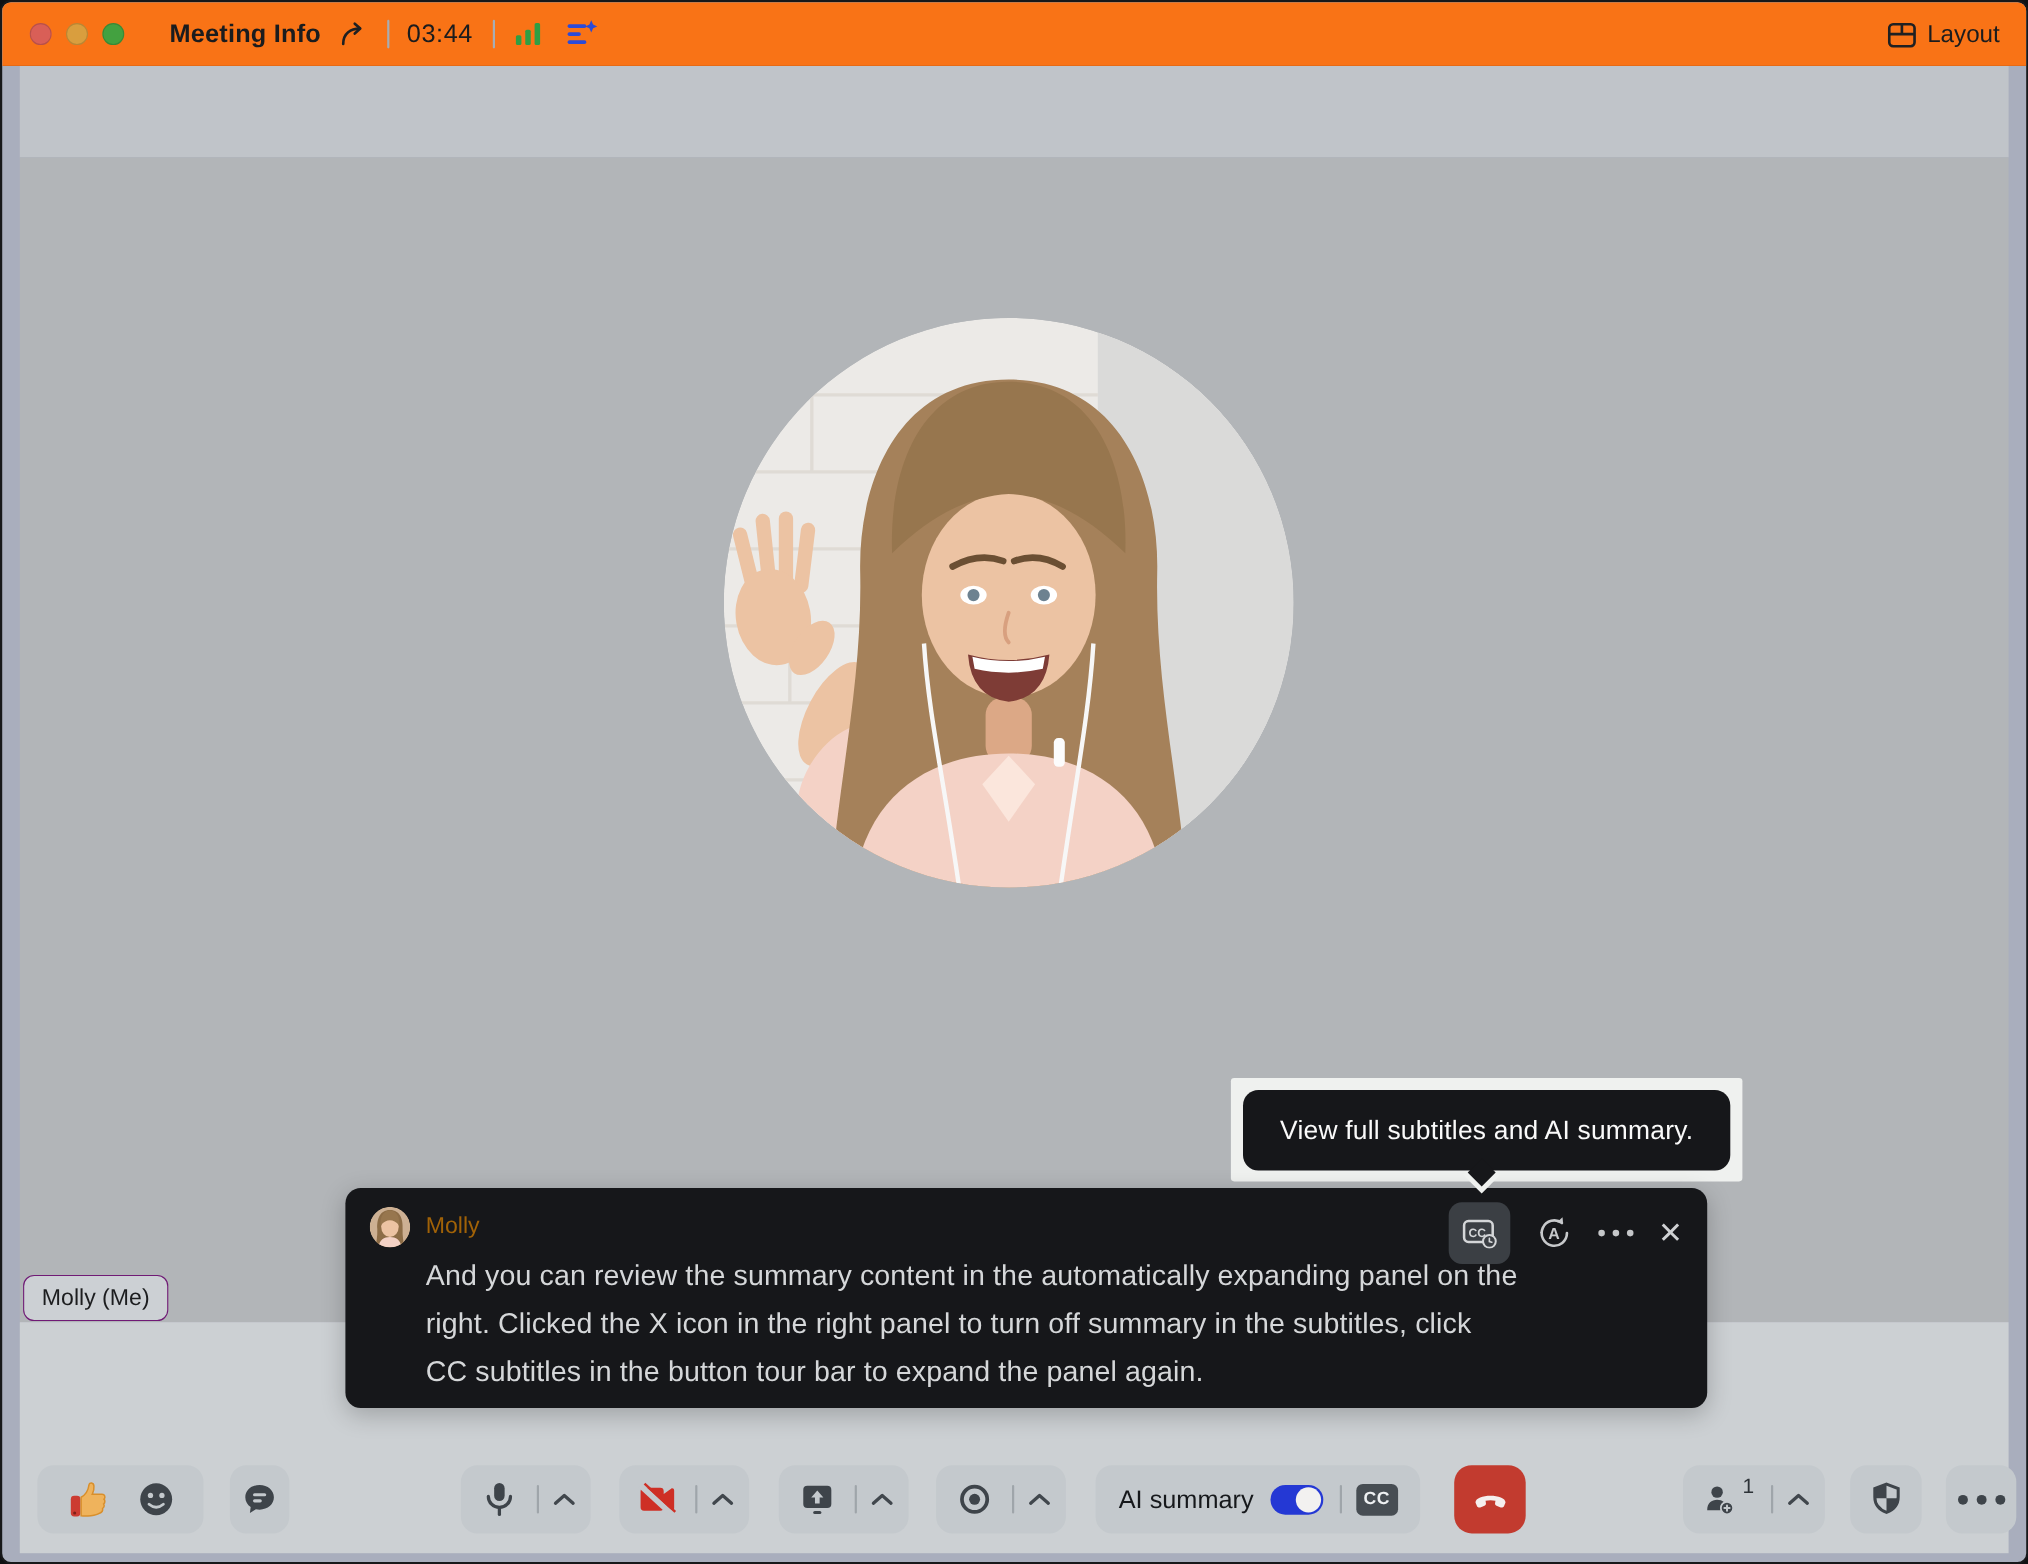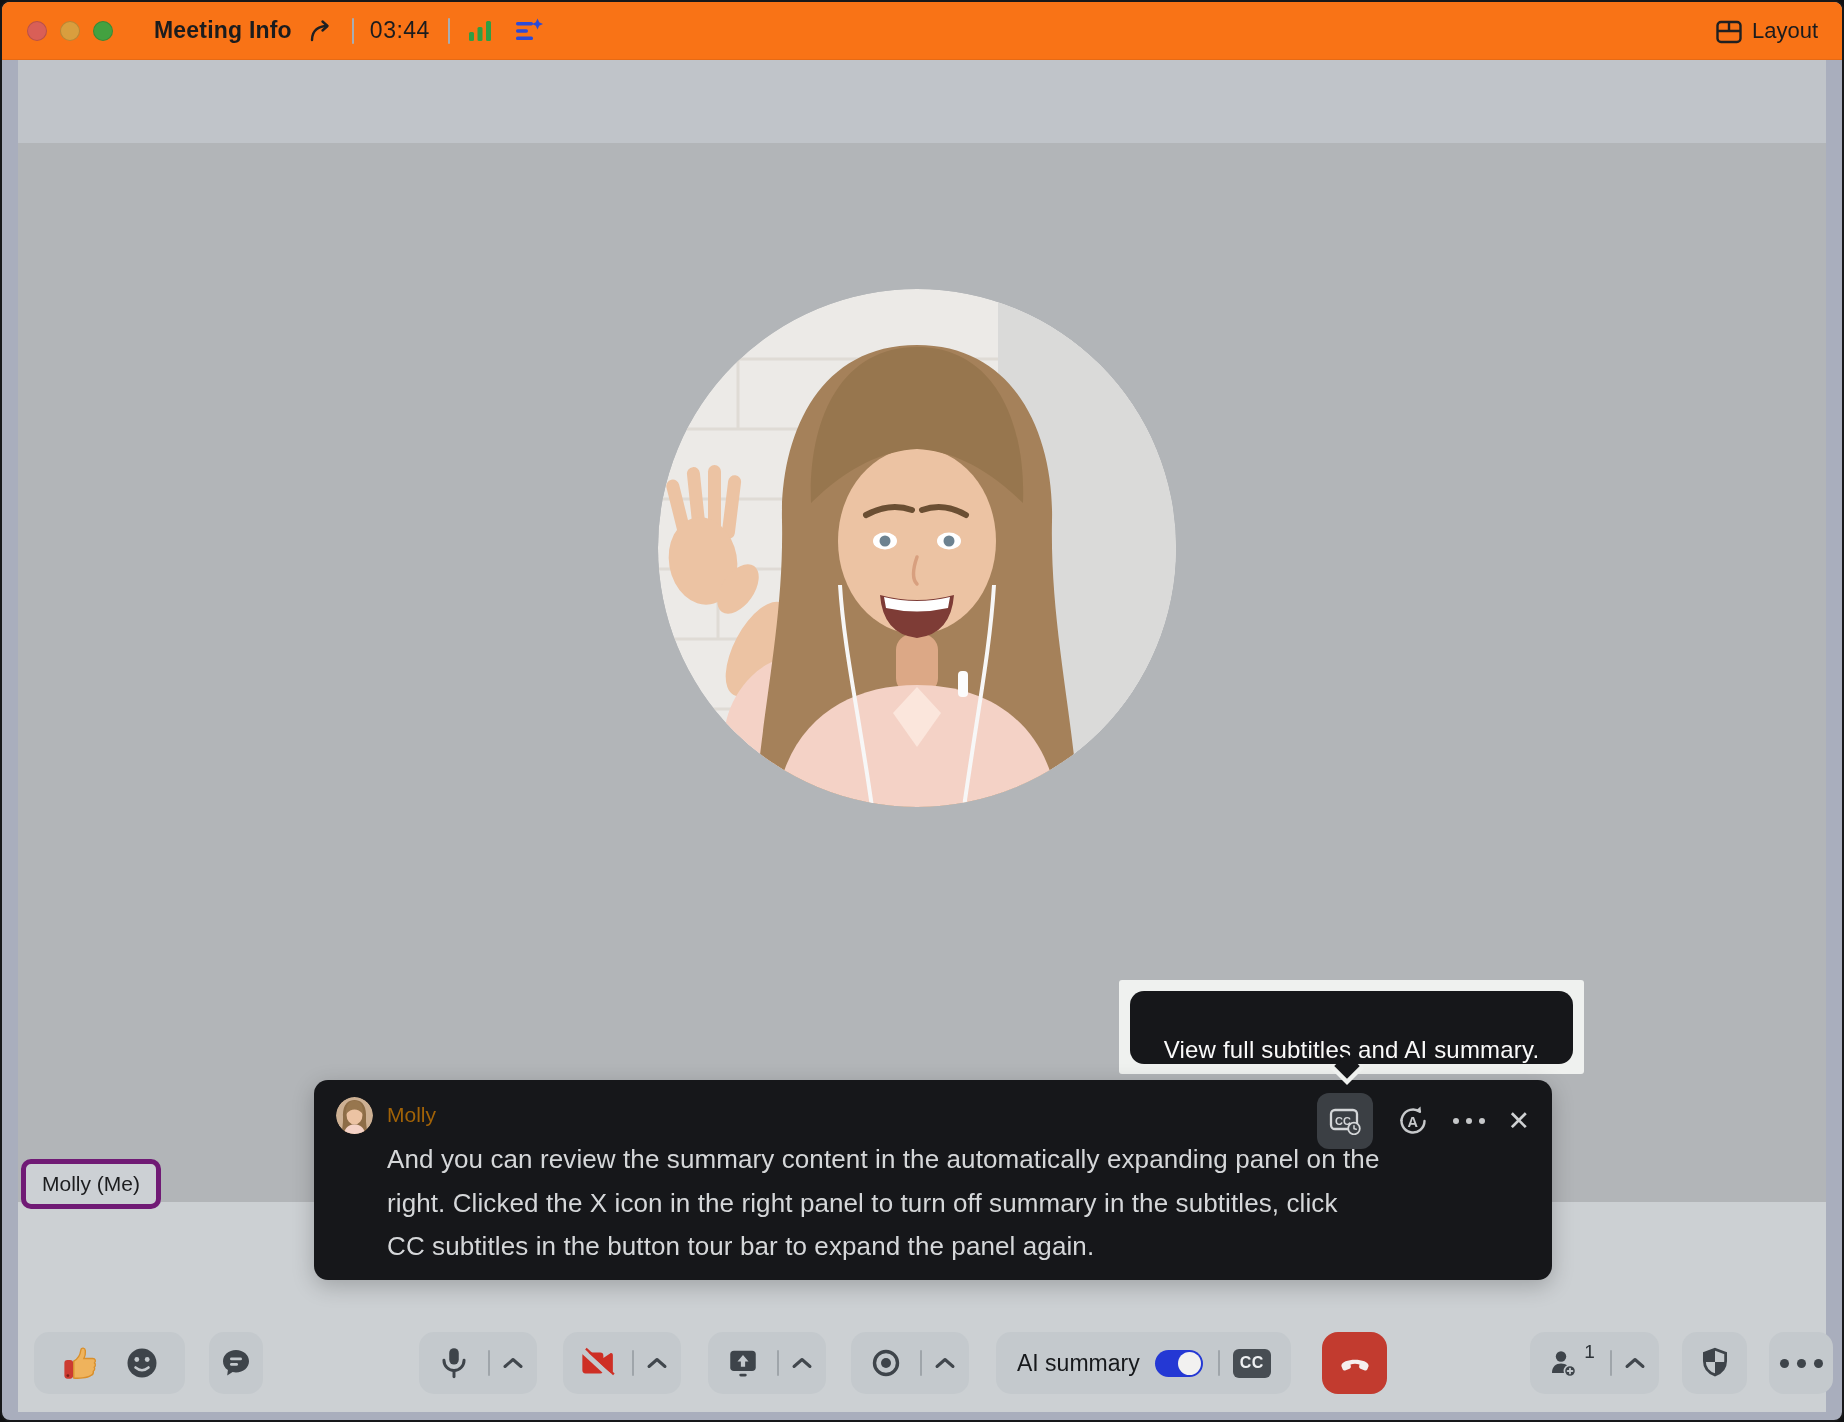--- a/index.html
+++ b/index.html
@@ -25,41 +25,41 @@
 
   
   .band-top{position:absolute;left:16px;right:16px;top:58px;height:83px;background:#c0c4c9;}
   .video{position:absolute;left:16px;right:16px;top:141px;height:1059px;background:#b2b5b8;}
   .bottombar{position:absolute;left:16px;right:16px;top:1200px;height:1410px;background:#ccd0d3;height:210px;}
 
   
   .avatar-big{position:absolute;left:656px;top:287px;width:518px;height:518px;border-radius:50%;overflow:hidden;}
 
   
-  .self-label{position:absolute;left:19px;top:1157px;height:40px;background:#ccd0d4;border:5px solid #701a75;
+  .self-label{position:absolute;left:19px;top:1157px;height:40px;background:#ccd0d4;border:1px solid #701a75;
               border-radius:10px;display:flex;align-items:center;padding:0 16px;font-size:21px;color:#1c1d1f;}
 
   
   .subs{position:absolute;left:312px;top:1078px;width:1238px;height:200px;background:#16171a;border-radius:14px;
         box-shadow:0 6px 22px rgba(0,0,0,.22);}
   .subs .speaker-avatar{position:absolute;left:22px;top:17px;width:37px;height:37px;border-radius:50%;overflow:hidden;}
   .subs .speaker-name{position:absolute;left:73px;top:23px;font-size:21px;color:#a16207;}
   .subs .head-icons{position:absolute;right:22px;top:12px;display:flex;align-items:center;gap:22px;height:58px;}
   .cc-btn{width:56px;height:56px;border-radius:12px;background:#3b3f44;display:flex;align-items:center;justify-content:center;}
   .head-icon{display:flex;align-items:center;justify-content:center;}
   .subs .dots{display:flex;gap:7px;align-items:center;}
   .subs .dots i{width:6px;height:6px;border-radius:50%;background:#c5c7c9;}
   .subs .close{font-size:27px;color:#cfd1d3;line-height:1;font-weight:400;}
   .subs .lines{position:absolute;left:73px;top:58px;right:24px;}
   .subs .lines div{height:43.5px;line-height:43.5px;font-size:26px;color:#d5d7d9;white-space:nowrap;letter-spacing:.1px;}
 
   
   .tip-frame{position:absolute;left:1117px;top:978px;width:465px;height:94px;background:#eff1ef;border-radius:3px;}
   .tip-box{position:absolute;left:1128px;top:989px;width:443px;height:73px;background:#16171a;border-radius:14px;
-           display:flex;align-items:flex-end;justify-content:center;z-index:3;}
+           display:flex;align-items:center;justify-content:center;z-index:3;}
   .tip-box span{font-size:24px;font-weight:500;color:#fafafa;letter-spacing:.2px;}
   .tip-caret-outer{position:absolute;left:1333px;top:1054px;width:24px;height:24px;background:#eff1ef;transform:rotate(45deg);z-index:2;}
   .tip-caret{position:absolute;left:1336px;top:1055px;width:18px;height:18px;background:#16171a;transform:rotate(45deg);z-index:4;}
 
   
   .pill{position:absolute;top:1330px;height:62px;border-radius:15px;background:#c4c9cd;
         display:flex;align-items:center;justify-content:center;box-sizing:border-box;}
   .pill .vdiv{width:2px;height:26px;background:#9fa5aa;border-radius:1px;}
   .chev{display:flex;align-items:center;justify-content:center;width:46px;height:100%;}
   .iconbox{display:flex;align-items:center;justify-content:center;height:100%;}

